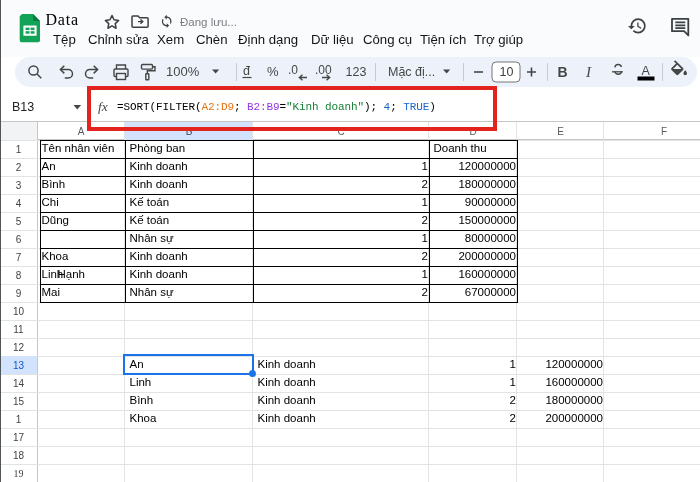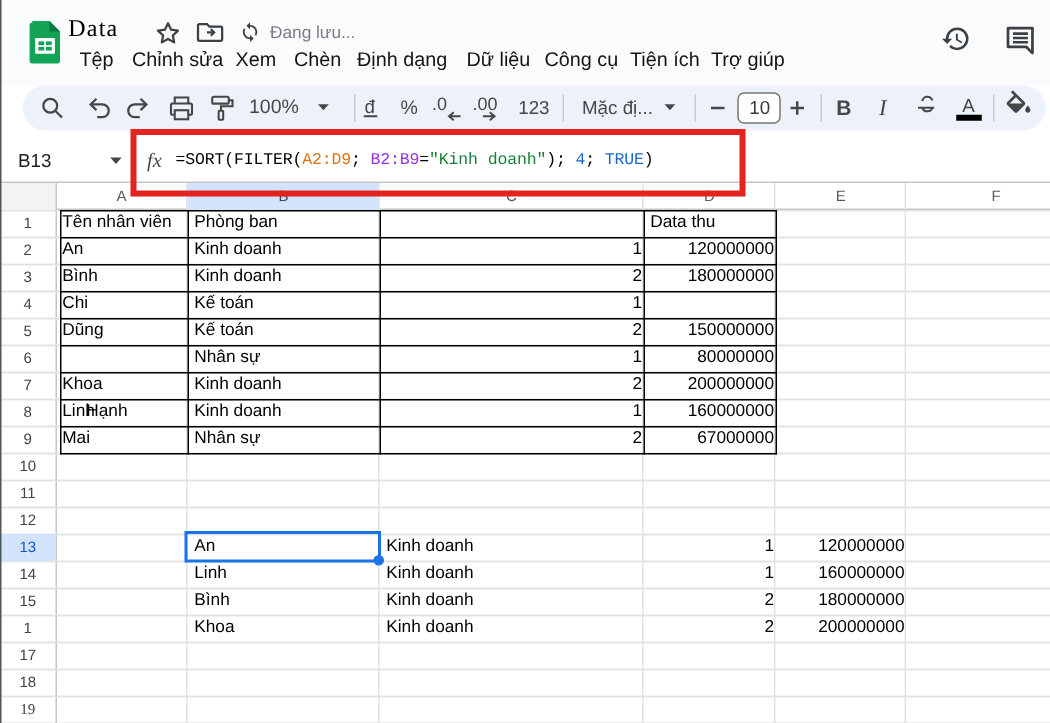--- a/index.html
+++ b/index.html
@@ -166,32 +166,33 @@
 <div class="rn" style="top:234px;">14</div>
 <div class="rn" style="top:252px;">15</div>
 <div class="rn" style="top:270px;">1</div>
 <div class="rn" style="top:288px;">17</div>
 <div class="rn" style="top:306px;">18</div>
 <div class="rn" style="top:324px;font-family:Liberation Serif, serif;">19</div>
 </div>
   <div id="cellarea">
 <div class="cell cl" style="left:88px;top:0px;width:128px;">Phòng ban</div>
 <div class="cell cl" style="left:0px;top:0px;width:88px;">Tên nhân viên</div>
-<div class="cell cl" style="left:392px;top:0px;width:88px;">Data thu</div>
+<div class="cell cl" style="left:392px;top:0px;width:88px;">Doanh thu</div>
 <div class="cell cl" style="left:0px;top:18px;width:88px;">An</div>
 <div class="cell cl" style="left:88px;top:18px;width:128px;">Kinh doanh</div>
 <div class="cell cr" style="left:216px;top:18px;width:176px;">1</div>
 <div class="cell cr" style="left:392px;top:18px;width:88px;">120000000</div>
 <div class="cell cl" style="left:0px;top:36px;width:88px;">Bình</div>
 <div class="cell cl" style="left:88px;top:36px;width:128px;">Kinh doanh</div>
 <div class="cell cr" style="left:216px;top:36px;width:176px;">2</div>
 <div class="cell cr" style="left:392px;top:36px;width:88px;">180000000</div>
 <div class="cell cl" style="left:0px;top:54px;width:88px;">Chi</div>
 <div class="cell cl" style="left:88px;top:54px;width:128px;">Kế toán</div>
 <div class="cell cr" style="left:216px;top:54px;width:176px;">1</div>
+<div class="cell cr" style="left:392px;top:54px;width:88px;">90000000</div>
 <div class="cell cl" style="left:0px;top:72px;width:88px;">Dũng</div>
 <div class="cell cl" style="left:88px;top:72px;width:128px;">Kế toán</div>
 <div class="cell cr" style="left:216px;top:72px;width:176px;">2</div>
 <div class="cell cr" style="left:392px;top:72px;width:88px;">150000000</div>
 <div class="cell cl" style="left:16px;top:90px;width:72px;margin-top:36px;">Hạnh</div>
 <div class="cell cl" style="left:88px;top:90px;width:128px;">Nhân sự</div>
 <div class="cell cr" style="left:216px;top:90px;width:176px;">1</div>
 <div class="cell cr" style="left:392px;top:90px;width:88px;">80000000</div>
 <div class="cell cl" style="left:0px;top:108px;width:88px;">Khoa</div>
 <div class="cell cl" style="left:88px;top:108px;width:128px;">Kinh doanh</div>

